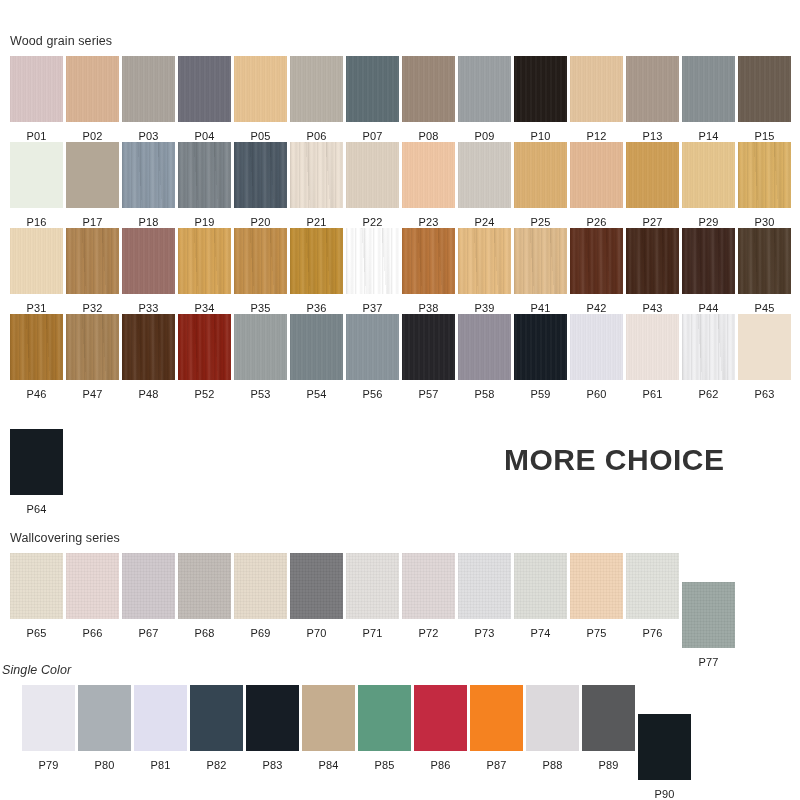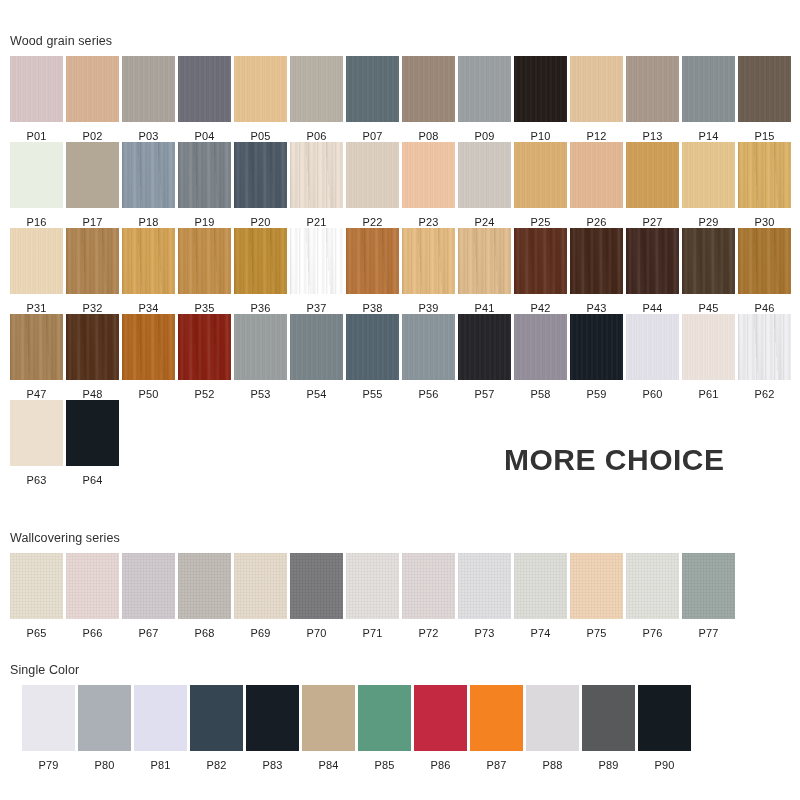--- a/index.html
+++ b/index.html
@@ -35,21 +35,21 @@
     display: flex;
     flex-wrap: wrap;
     gap: 0;
   }
 
   .cell {
     width: 56px;
     box-sizing: border-box;
     padding-right: 3px;
   }
-  .cell:last-child { padding-right: 0; }
+  .cell:last-child { padding-right: 0; margin-top: 29px; }
 
   .swatch {
     width: 53px;
     height: 66px;
     box-sizing: border-box;
     position: relative;
     overflow: hidden;
     background-repeat: repeat;
   }
   .swatch .grain {
@@ -104,21 +104,21 @@
     letter-spacing: 0.2px;
   }
 
   #wood-grain-title { position: absolute; left: 10px; top: 35px; }
   #wood-grain-grid  { position: absolute; left: 10px; top: 56px; }
   #more-choice      { position: absolute; left: 504px; top: 443px;
                       font-size: 30px; font-weight: bold; color: #333333;
                       letter-spacing: 0.5px; white-space: nowrap; }
   #wallcovering-title { position: absolute; left: 10px; top: 532px; }
   #wallcovering-grid  { position: absolute; left: 10px; top: 553px; }
-  #single-color-title { position: absolute; left: 10px; top: 664px; }
+  #single-color-title { position: absolute; left: 2px; top: 664px; font-style: italic; }
   #single-color-grid  { position: absolute; left: 10px; top: 685px; padding-left: 12px; }
 </style>
 </head>
 <body>
 
 <div class="page">
 
   <h2 class="section-title" id="wood-grain-title">Wood grain series</h2>
   <div class="grid" id="wood-grain-grid">
       <div class="cell">
@@ -295,20 +295,26 @@
         </div>
         <span class="label">P31</span>
       </div>
       <div class="cell">
         <div class="swatch g-wood" style="background-color: rgb(176, 132, 80);">
           <div class="grain"></div>
         </div>
         <span class="label">P32</span>
       </div>
       <div class="cell">
+        <div class="swatch g-vert" style="background-color: rgb(154, 111, 104);">
+          <div class="grain"></div>
+        </div>
+        <span class="label">P33</span>
+      </div>
+      <div class="cell">
         <div class="swatch g-wood" style="background-color: rgb(214, 164, 85);">
           <div class="grain"></div>
         </div>
         <span class="label">P34</span>
       </div>
       <div class="cell">
         <div class="swatch g-wood" style="background-color: rgb(195, 143, 74);">
           <div class="grain"></div>
         </div>
         <span class="label">P35</span>
@@ -379,48 +385,36 @@
         </div>
         <span class="label">P47</span>
       </div>
       <div class="cell">
         <div class="swatch g-wood" style="background-color: rgb(85, 49, 26);">
           <div class="grain"></div>
         </div>
         <span class="label">P48</span>
       </div>
       <div class="cell">
-        <div class="swatch g-wood" style="background-color: rgb(178, 103, 31);">
-          <div class="grain"></div>
-        </div>
-        <span class="label">P50</span>
-      </div>
-      <div class="cell">
         <div class="swatch g-wood" style="background-color: rgb(138, 32, 18);">
           <div class="grain"></div>
         </div>
         <span class="label">P52</span>
       </div>
       <div class="cell">
         <div class="swatch g-vert" style="background-color: rgb(154, 160, 160);">
           <div class="grain"></div>
         </div>
         <span class="label">P53</span>
       </div>
       <div class="cell">
         <div class="swatch g-vert" style="background-color: rgb(121, 133, 138);">
           <div class="grain"></div>
         </div>
         <span class="label">P54</span>
-      </div>
-      <div class="cell">
-        <div class="swatch g-vert" style="background-color: rgb(84, 101, 112);">
-          <div class="grain"></div>
-        </div>
-        <span class="label">P55</span>
       </div>
       <div class="cell">
         <div class="swatch g-vert" style="background-color: rgb(138, 149, 156);">
           <div class="grain"></div>
         </div>
         <span class="label">P56</span>
       </div>
       <div class="cell">
         <div class="swatch g-vert" style="background-color: rgb(38, 37, 41);">
           <div class="grain"></div>

